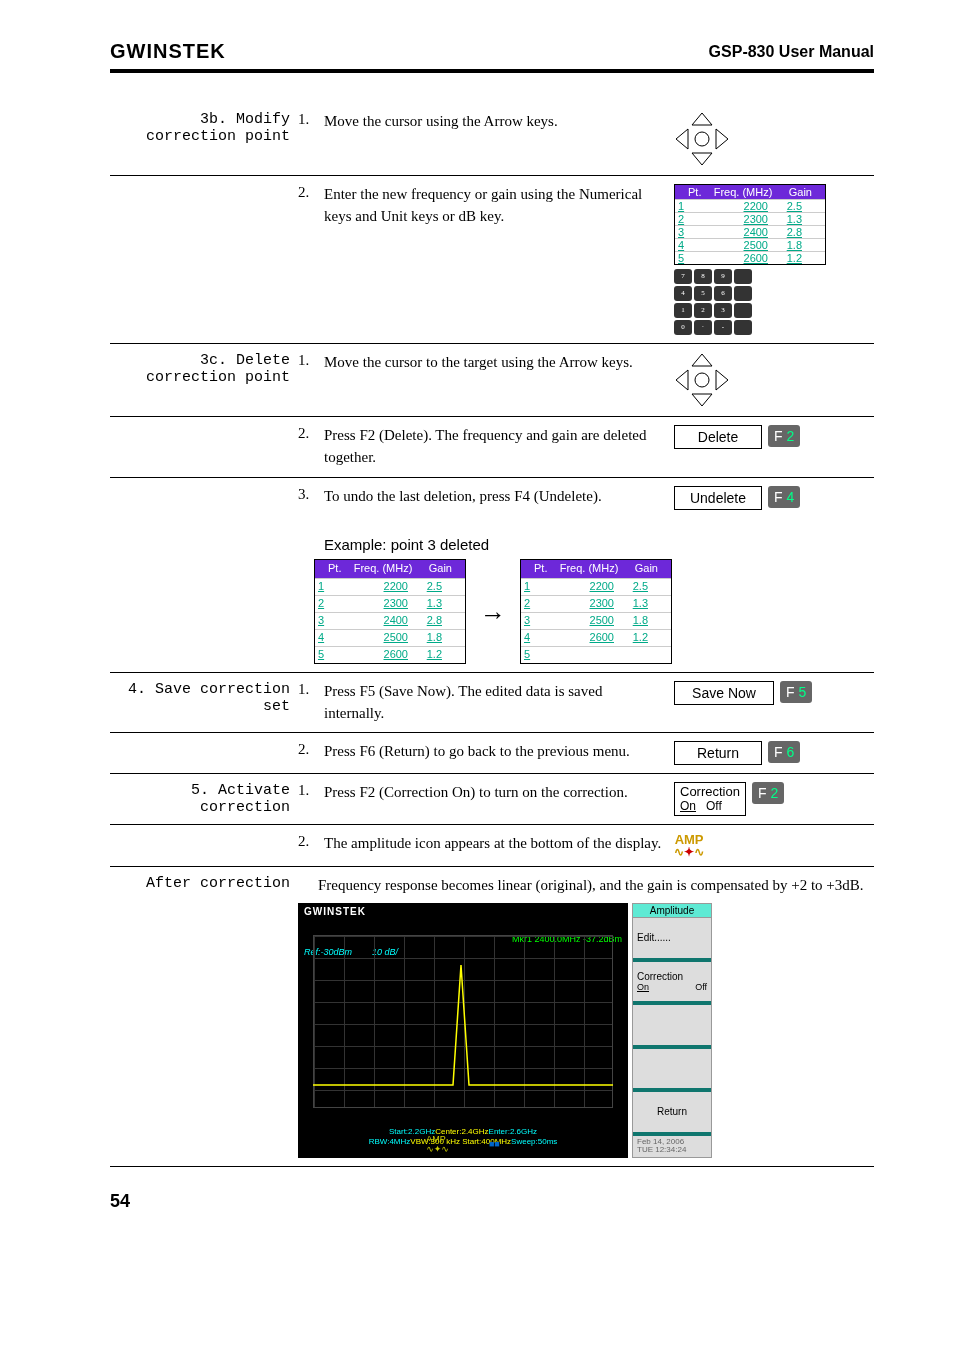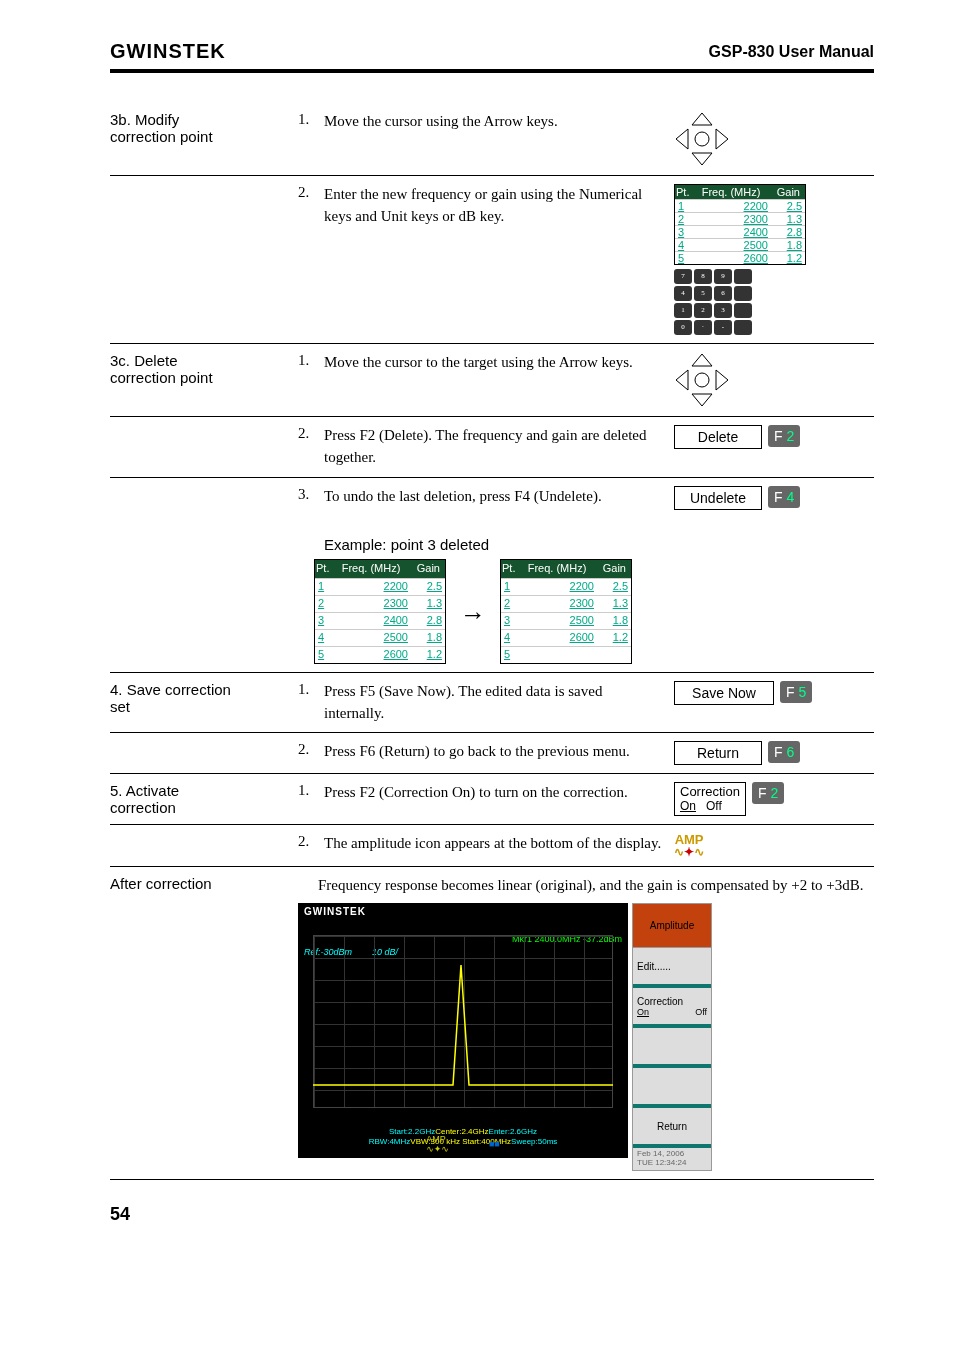--- a/index.html
+++ b/index.html
@@ -36,23 +36,24 @@
   .row {
     display: flex;
     border-bottom: 1px solid #000;
     padding: 8px 0;
     align-items: flex-start;
   }
   .row.noborder { border-bottom: none; }
   .col-left {
     width: 180px;
     flex-shrink: 0;
-    font-family: Liberation Sans, sans-serif;
+    font-family: Liberation Mono, monospace;
     font-size: 15px;
     padding-right: 8px;
+    text-align: right;
   }
   .col-num {
     width: 26px;
     flex-shrink: 0;
     font-size: 15px;
   }
   .col-mid {
     flex: 1;
     font-size: 15px;
     line-height: 1.45;
@@ -73,23 +74,23 @@
   }
   .arrow-pad svg { width: 100%; height: 100%; }
   .mini-table {
     font-family: Arial, sans-serif;
     font-size: 11px;
     border: 1px solid #000;
     background: #fff;
     display: inline-block;
   }
   .mini-table .mt-head {
-    background: #14532d;
+    background: #6d28d9;
     color: #fff;
-    padding: 1px 1px;
+    padding: 1px 13px;
     display: flex;
   }
   .mini-table .mt-row {
     display: flex;
     border-top: 1px solid #ccc;
     padding: 0 3px;
   }
   .mt-pt { width: 20px; color: #0a8; text-decoration: underline; }
   .mt-fr { width: 48px; text-align: right; color: #0a8; text-decoration: underline; }
   .mt-gn { width: 34px; text-align: right; color: #0a8; text-decoration: underline; }
@@ -225,23 +226,23 @@
   .scope-menu {
     width: 78px;
     background: #ddd;
     display: flex;
     flex-direction: column;
     font-family: Arial, sans-serif;
     font-size: 10px;
     border: 1px solid #999;
   }
   .scope-menu .m-head {
-    background: #c2410c;
+    background: #5eead4;
     text-align: center;
-    padding: 16px 2px;
+    padding: 1px 2px;
     border-bottom: 1px solid #999;
   }
   .scope-menu .m-item {
     flex: 1;
     border-bottom: 4px solid #0f766e;
     padding: 4px;
     min-height: 28px;
     display: flex;
     flex-direction: column;
     justify-content: center;

